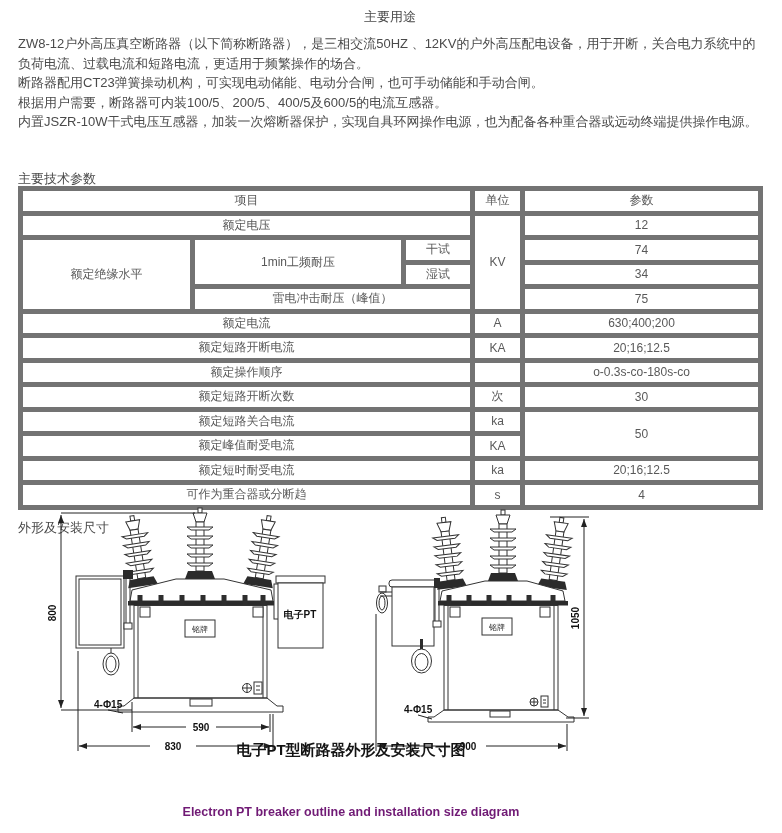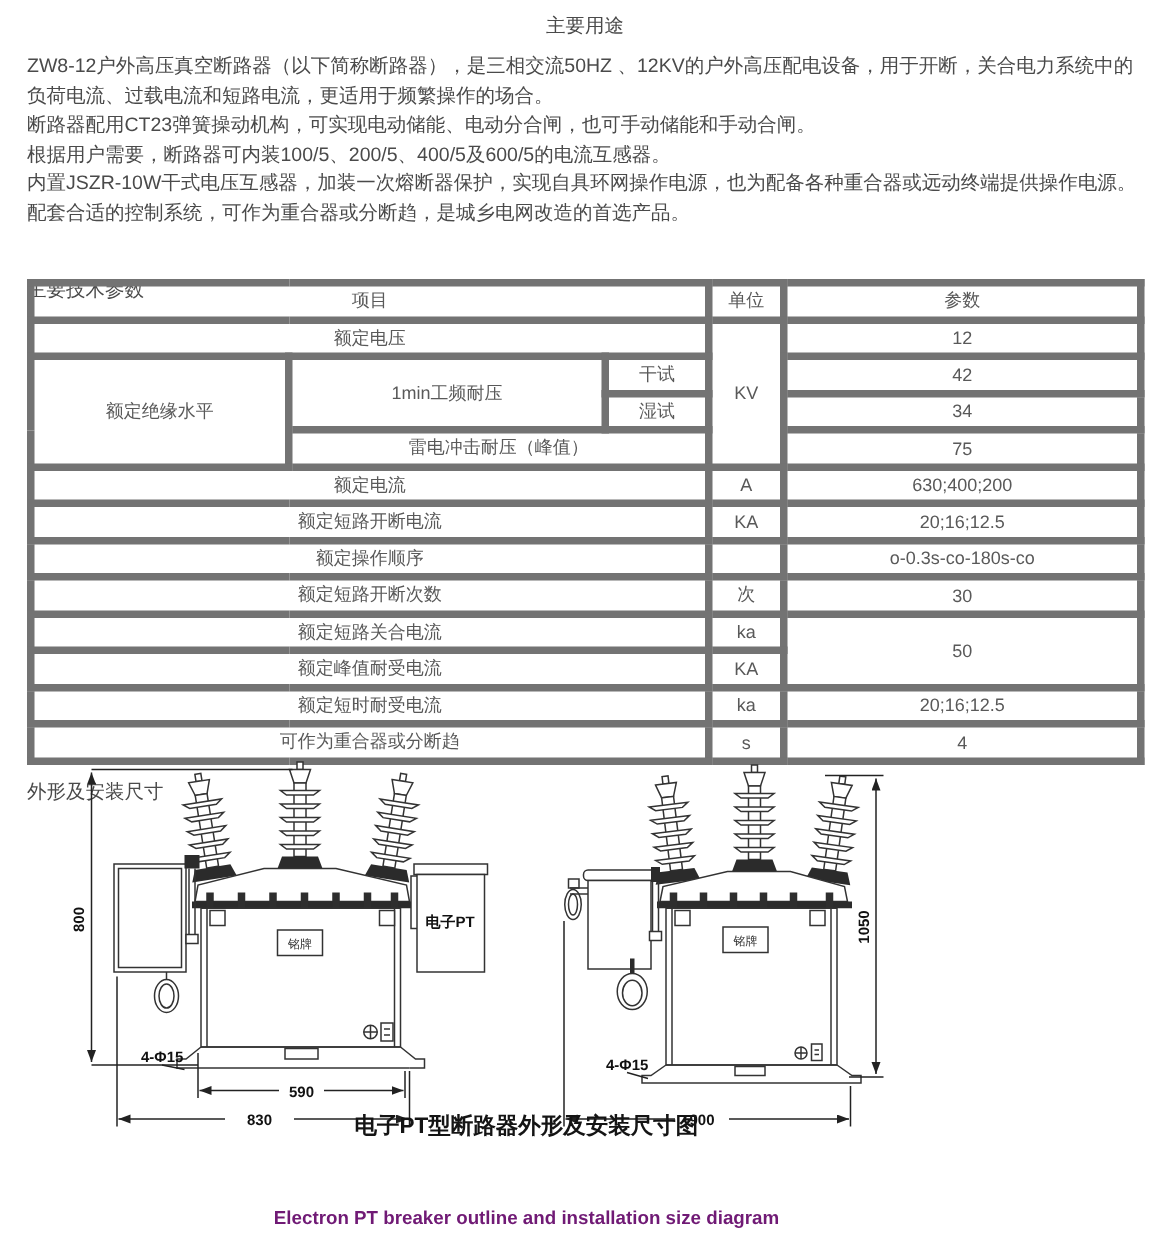--- a/index.html
+++ b/index.html
@@ -4,21 +4,21 @@
 <style>
   html,body{margin:0;padding:0;}
   body{
     width:782px;height:833px;position:relative;background:#ffffff;
     font-family:"Liberation Sans","DejaVu Sans",sans-serif;
     color:#4a4a4a;overflow:hidden;
   }
   .intro{position:absolute;left:18px;top:8px;width:744px;}
   .sec-title{font-size:13px;color:#4a4a4a;margin:0 0 8px 0;text-align:center;}
   .intro p{font-size:13px;line-height:19.5px;margin:0;color:#4a4a4a;}
-  .specs-title{position:absolute;left:18px;top:184px;}
+  .specs-title{position:absolute;left:18px;top:170px;}
   table.specs{
     position:absolute;left:18px;top:186px;width:740px;
     border-collapse:collapse;table-layout:fixed;
   }
   table.specs td,table.specs th{
     border:5px solid #737373;font-size:12px;font-weight:normal;
     color:#595959;text-align:center;vertical-align:middle;
     height:19.5px;padding:0 2px;overflow:hidden;
   }
   .drawings-title{position:absolute;left:18px;top:482px;margin-top:37px;}
@@ -39,21 +39,20 @@
 </style>
 </head>
 <body>
 
 <div class="intro">
   <div class="sec-title">主要用途</div>
   <p>ZW8-12户外高压真空断路器（以下简称断路器），是三相交流50HZ 、12KV的户外高压配电设备，用于开断，关合电力系统中的负荷电流、过载电流和短路电流，更适用于频繁操作的场合。</p>
   <p>断路器配用CT23弹簧操动机构，可实现电动储能、电动分合闸，也可手动储能和手动合闸。</p>
   <p>根据用户需要，断路器可内装100/5、200/5、400/5及600/5的电流互感器。</p>
   <p>内置JSZR-10W干式电压互感器，加装一次熔断器保护，实现自具环网操作电源，也为配备各种重合器或远动终端提供操作电源。</p>
-  <p>配套合适的控制系统，可作为重合器或分断趋，是城乡电网改造的首选产品。</p>
 </div>
 
 <div class="sec-title specs-title">主要技术参数</div>
 
 <table class="specs">
   <colgroup>
     <col style="width:172px">
       <col style="width:211px">
       <col style="width:69px">
     <col style="width:50px">
@@ -67,21 +66,21 @@
   </tr>
   <tr>
     <td colspan="3">额定电压</td>
     <td rowspan="4">KV</td>
     <td>12</td>
   </tr>
   <tr>
     <td rowspan="3">额定绝缘水平</td>
     <td rowspan="2">1min工频耐压</td>
     <td>干试</td>
-    <td>42</td>
+    <td>74</td>
   </tr>
   <tr>
     <td>湿试</td>
     <td>34</td>
   </tr>
   <tr>
     <td colspan="2">雷电冲击耐压（峰值）</td>
     <td>75</td>
   </tr>
   <tr>

